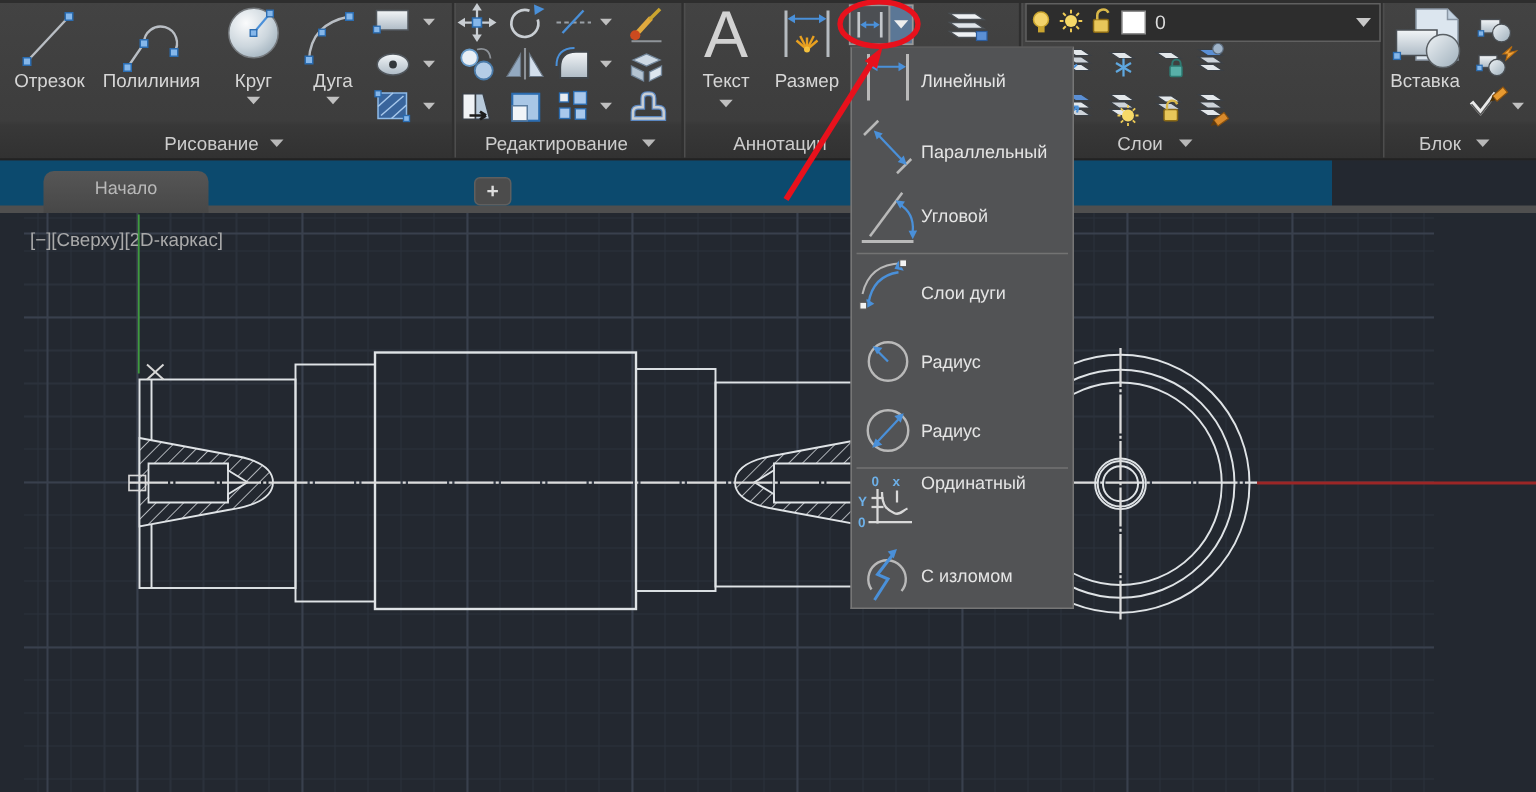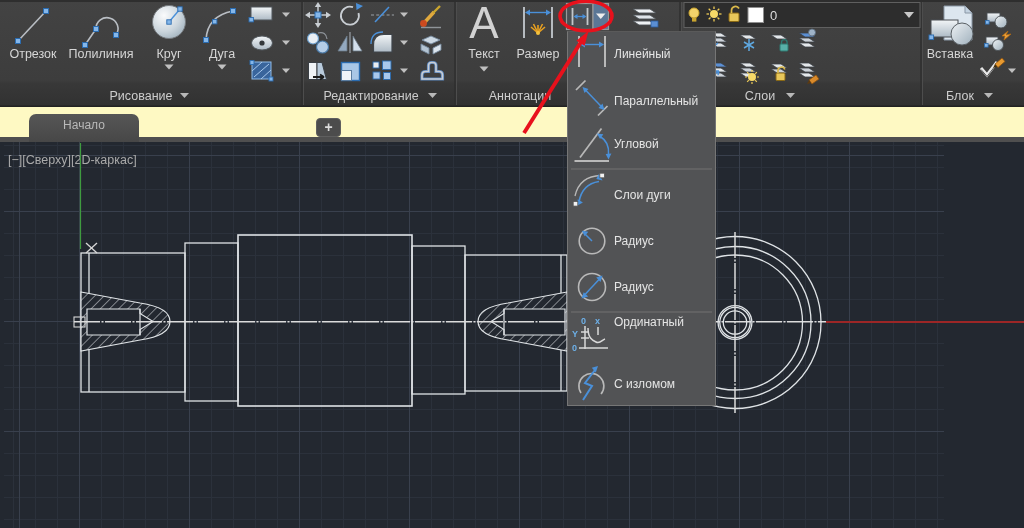--- a/index.html
+++ b/index.html
@@ -1,18 +1,18 @@
 <!DOCTYPE html>
 <html><head><meta charset="utf-8"><style>
 *{margin:0;padding:0;box-sizing:border-box}
 html,body{width:1024px;height:528px;overflow:hidden;background:#232830;font-family:"Liberation Sans",sans-serif}
 .abs{position:absolute}
 #ribbon{left:0;top:0;width:1024px;height:107px}
-#tabbar{left:0;top:107px;width:1024px;height:35px;background:#fef9c3}
-#canvas{left:4px;top:142px;width:940px;height:386px;background:#232830;
+#tabbar{left:0;top:107px;width:888px;height:35px;background:#0c4a6e}
+#canvas{left:16px;top:142px;width:940px;height:386px;background:#232830;
 background-image:
  repeating-linear-gradient(to right,#39404d 0,#39404d 1px,transparent 1px,transparent 110px),
  repeating-linear-gradient(to bottom,#39404d 0,#39404d 1px,transparent 1px,transparent 110px),
  repeating-linear-gradient(to right,#2b313b 0,#2b313b 1px,transparent 1px,transparent 22px),
  repeating-linear-gradient(to bottom,#2b313b 0,#2b313b 1px,transparent 1px,transparent 22px);
 background-position:75px 0,0 69px,9px 0,0 3px}
 .tab{position:absolute;font-size:12px;color:#c9c9c9}
 #menu{left:567px;top:31px;width:149px;height:375px;background:#525355;border:1px solid #767676;border-top:1px solid #5a5a5a}
 .mi{position:absolute;left:46px;font-size:12px;color:#e5e5e5;transform:translateY(-50%);white-space:nowrap}
 #overlay{left:0;top:0;width:1024px;height:528px;pointer-events:none}

